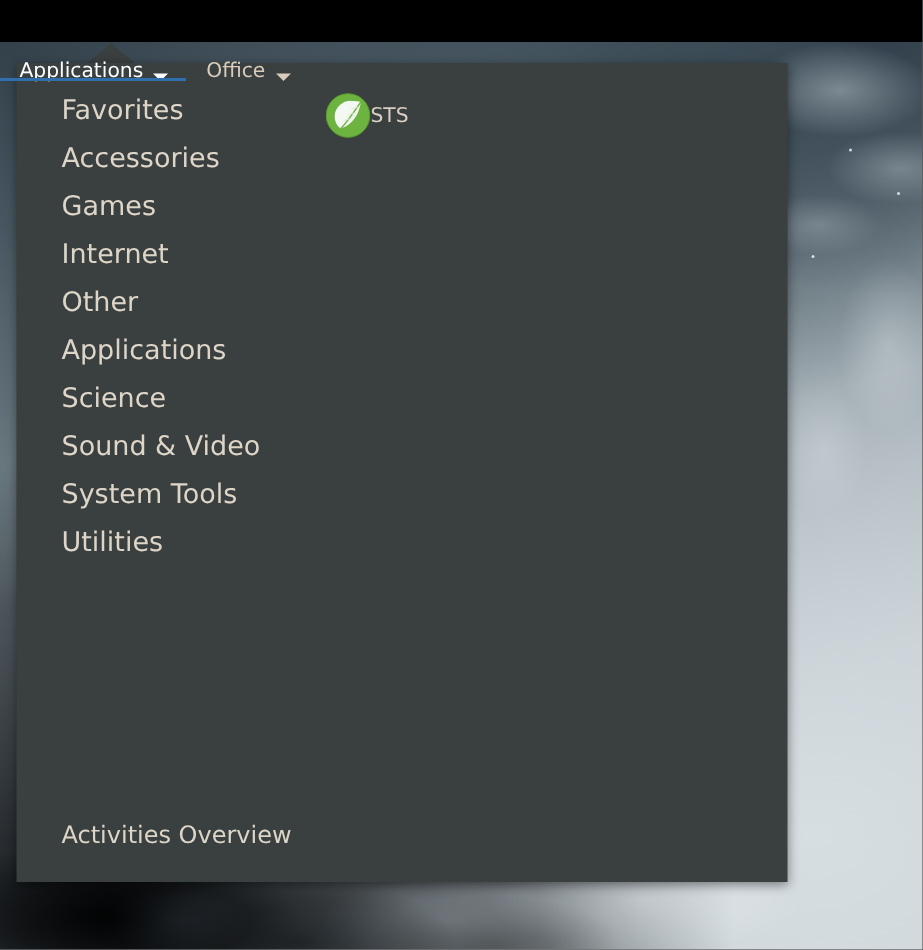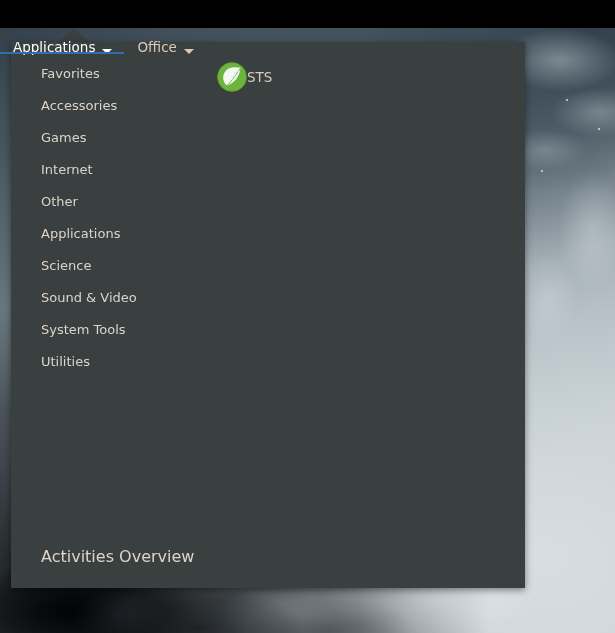--- a/index.html
+++ b/index.html
@@ -163,21 +163,21 @@
     left: 0;
     top: 16px;
     width: 190px;
   }
 
   .cat-item {
     height: 32px;
     line-height: 32px;
     padding-left: 30px;
     color: #ddd5c8;
-    font-size: 13px;
+    font-size: 18px;
     white-space: nowrap;
     cursor: default;
     user-select: none;
   }
 
   #overview-row {
     position: absolute;
     left: 0;
     bottom: 17px;
     width: 190px;

